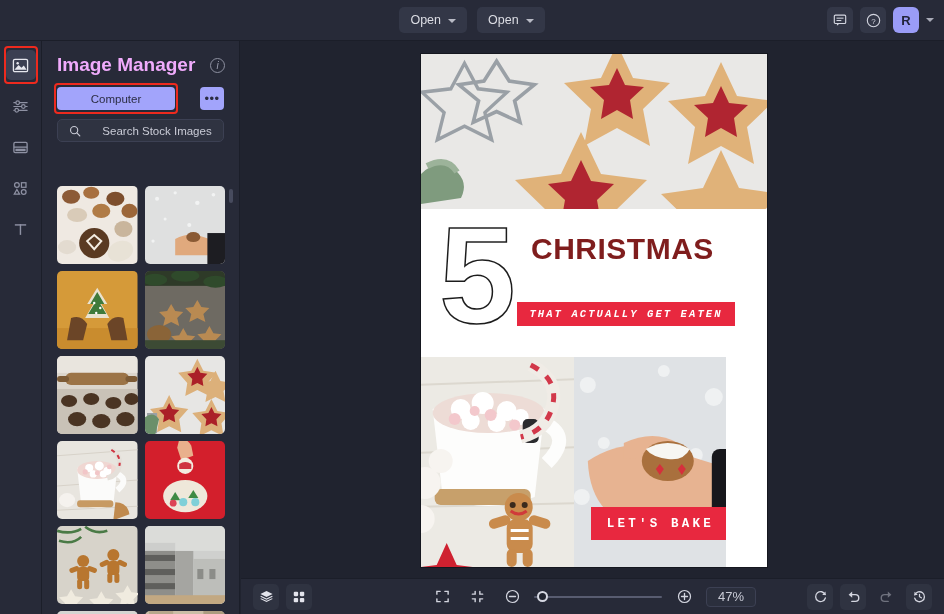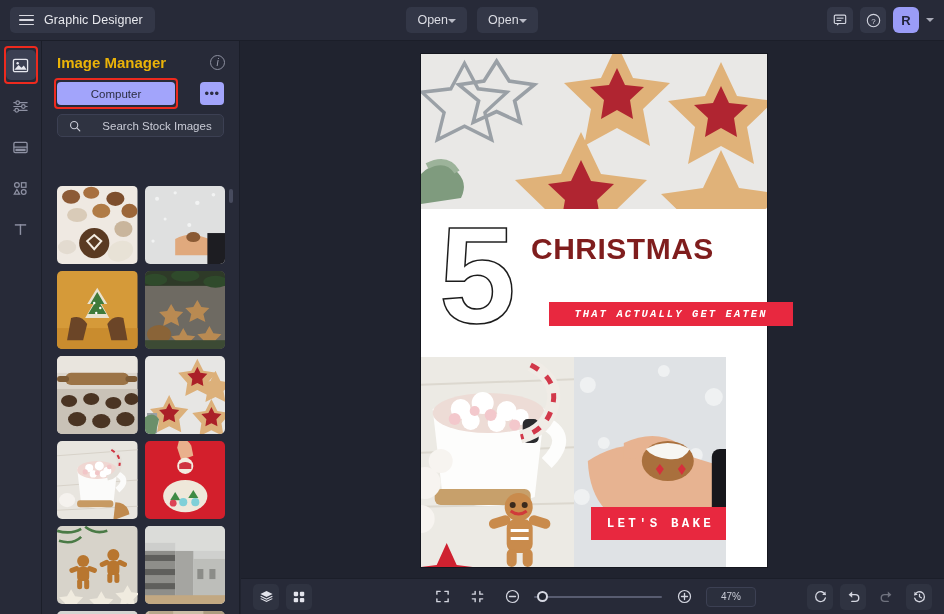--- a/index.html
+++ b/index.html
@@ -21,21 +21,21 @@
     display: flex; align-items: center; gap: 10px;
     margin-left: 10px; padding: 6px 12px 6px 9px;
     background: #333747; border-radius: 5px; cursor: pointer;
   }
   .app-title { color: #e8e9ee; font-size: 12.5px; letter-spacing: .1px; }
   .hamburger { width: 15px; display: flex; flex-direction: column; gap: 3px; }
   .hamburger i { display: block; height: 1.6px; background: #d9dae1; border-radius: 1px; }
 
   .top-center { position: absolute; left: 0; right: 0; display: flex; justify-content: center; gap: 10px; }
   .menu-btn {
-    display: flex; align-items: center; 
+    display: flex; align-items: center; gap: 7px;
     background: #333747; border-radius: 5px; padding: 6px 11px;
     color: #dcdde4; font-size: 12.5px; cursor: pointer;
   }
   .chev { width: 0; height: 0; border-left: 4px solid transparent; border-right: 4px solid transparent;
           border-top: 4.5px solid #b9bbc6; margin-top: 1px; }
 
   .top-right { margin-left: auto; display: flex; align-items: center; gap: 7px; padding-right: 10px; }
   .icon-btn {
     width: 26px; height: 26px; border-radius: 5px; background: #333747;
     display: flex; align-items: center; justify-content: center; cursor: pointer;
@@ -63,21 +63,21 @@
     position: absolute; left: 4px; top: 5px; width: 34px; height: 38px;
     border: 2.5px solid #ee2a1e; border-radius: 4px; pointer-events: none;
   }
 
   
   .panel {
     position: absolute; top: 41px; left: 42px; width: 198px; height: 573px;
     background: #272a38; border-right: 1px solid #1b1e29; overflow: hidden;
   }
   .panel-head { display: flex; align-items: center; justify-content: space-between; padding: 13px 14px 0 15px; }
-  .panel-title { color: #eab308; font-size: 15px; font-weight: 600; }
+  .panel-title { color: #f0abfc; font-size: 19px; font-weight: 600; }
   .info-icon {
     width: 15px; height: 15px; border-radius: 50%; border: 1.3px solid #8d90a0;
     color: #9da0b0; font-size: 10px; font-style: italic;
     display: flex; align-items: center; justify-content: center; cursor: pointer;
   }
   .panel-row { display: flex; gap: 25px; padding: 11px 15px 0 15px; text-align: right; }
   .btn-computer {
     flex: 1; height: 23px; background: #a2a4fb; border-radius: 4px;
     color: #2b2d43; font-size: 11.5px; display: flex; align-items: center; justify-content: center;
     cursor: pointer; position: relative;
@@ -131,21 +131,21 @@
     position: absolute; left: 110px; top: 23px;
     font-size: 30px; font-weight: bold; color: #7f1d1d; letter-spacing: .5px;
     font-family: "Liberation Sans", sans-serif;
   }
   .head-2 {
     position: absolute; left: 112px; top: 59px;
     font-size: 22.5px; color: #1b1b1f; letter-spacing: 2.4px;
     font-family: "Liberation Mono", monospace;
   }
   .head-band {
-    position: absolute; left: 128px; top: 93px; width: 244px; height: 24px;
+    position: absolute; left: 96px; top: 93px; width: 218px; height: 24px;
     background: #e8283f; display: flex; align-items: center; justify-content: center;
   }
   .head-band span {
     color: #fff; font-size: 10.5px; font-style: italic; font-weight: bold;
     letter-spacing: 2.1px; font-family: "Liberation Mono", monospace;
   }
   .design-bottom { position: absolute; left: 0; top: 303px; width: 305px; height: 210px; display: flex; }
   .photo-cocoa { width: 174px; height: 210px; overflow: hidden; position: relative; }
   .photo-hand { width: 172px; height: 210px; overflow: hidden; position: relative; background: #dfe2e5; }
   .bake-band {
@@ -166,48 +166,40 @@
   .bb-left { display: flex; gap: 7px; }
   .bb-center { position: absolute; left: 0; right: 0; display: flex; align-items: center; justify-content: center; gap: 9px; pointer-events: none; }
   .bb-center > * { pointer-events: auto; }
   .slider { width: 128px; height: 2px; background: #585c70; border-radius: 2px; position: relative; cursor: pointer; }
   .slider-knob {
     position: absolute; left: 3px; top: -5px; width: 11px; height: 11px;
     border-radius: 50%; background: #20232f; border: 2px solid #d6d8e2; cursor: pointer;
   }
   .zoom-val {
     width: 50px; height: 20px; border: 1px solid #3c4053; border-radius: 4px;
-    color: #c9cbd6; font-size: 10px; display: flex; align-items: center; justify-content: center;
+    color: #c9cbd6; font-size: 13px; display: flex; align-items: center; justify-content: center;
     background: #2b2f3d; cursor: pointer;
   }
   .bb-right { margin-left: auto; display: flex; gap: 7px; }
   .round-btn {
     width: 26px; height: 26px; border-radius: 5px; background: #2f3341;
     display: flex; align-items: center; justify-content: center; cursor: pointer;
   }
   .plain-btn {
     width: 26px; height: 26px; border-radius: 5px;
     display: flex; align-items: center; justify-content: center; cursor: pointer;
   }
   .dim { opacity: .42; }
 </style>
 </head>
 <body>
 
 <div class="app">
 
   <div class="topbar">
-    <div class="app-btn">
-      <span class="hamburger">
-          <i></i>
-          <i></i>
-          <i></i>
-        </span>
-      <span class="app-title">Graphic Designer</span>
-    </div>
 
     <div class="top-center">
       <div class="menu-btn">
         <span>Open</span>
         <span class="chev"></span>
       </div>
       <div class="menu-btn">
         <span>Open</span>
         <span class="chev"></span>
       </div>

